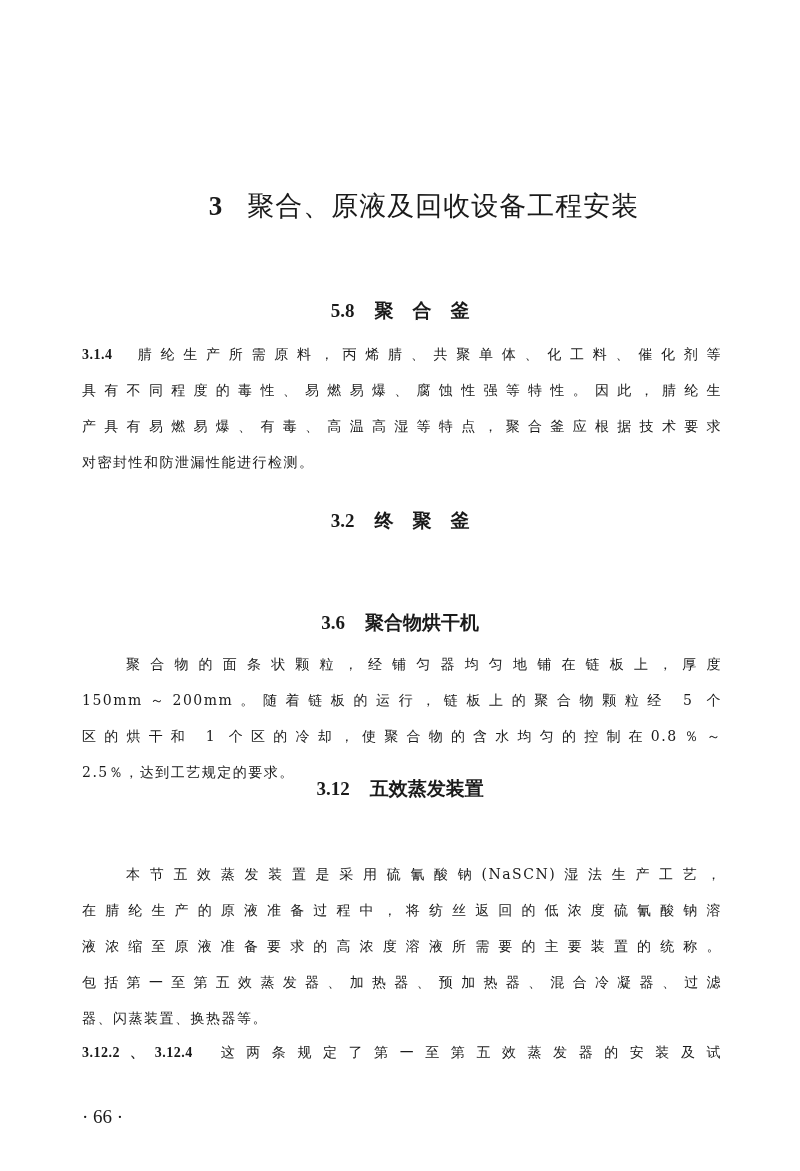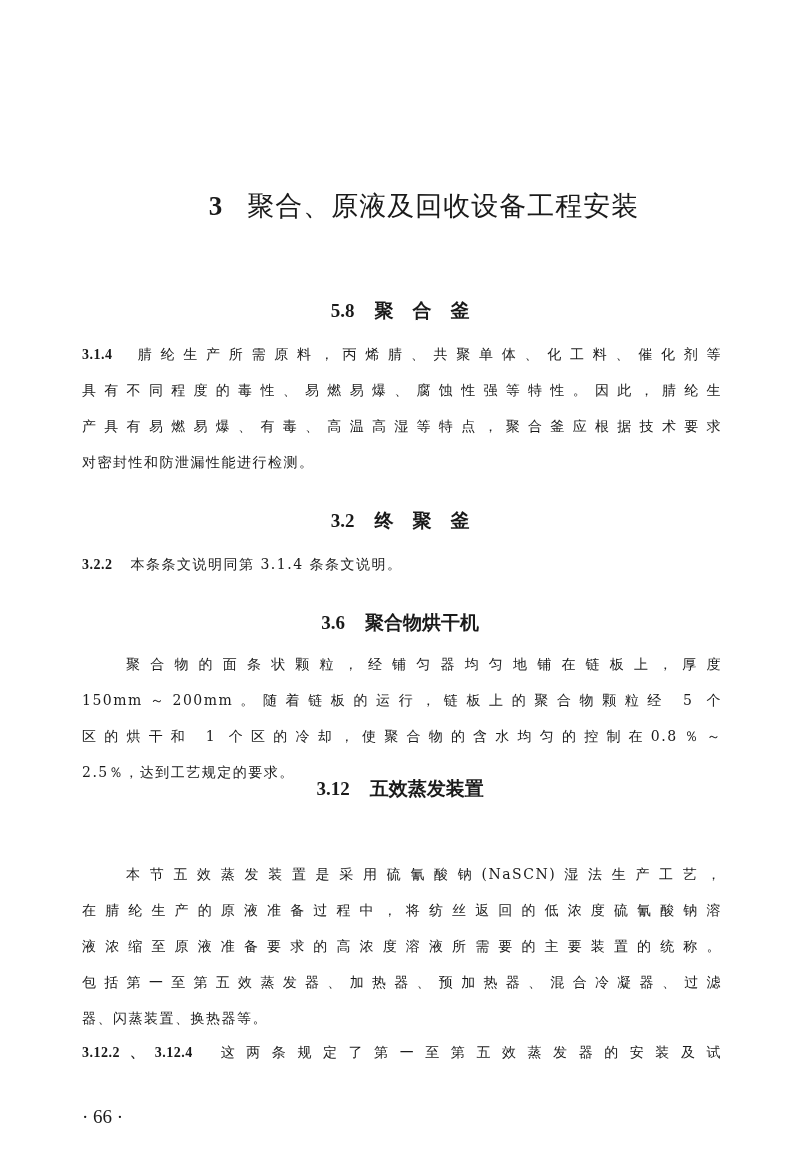--- a/index.html
+++ b/index.html
@@ -48,23 +48,20 @@
     <span class="clause">3.1.4</span><span>腈纶生产所需原料，丙烯腈、共聚单体、化工料、催化剂等</span>
   </div>
   <div class="line justify" style="top:382px;">具有不同程度的毒性、易燃易爆、腐蚀性强等特性。因此，腈纶生</div>
   <div class="line justify" style="top:418px;">产具有易燃易爆、有毒、高温高湿等特点，聚合釜应根据技术要求</div>
   <div class="line" style="top:454px;">对密封性和防泄漏性能进行检测。</div>
 
   <div class="sec-head" style="top:508px;">
     <span class="num">3.2</span><span>终　聚　釜</span>
   </div>
 
-  <div class="line" style="top:556px;">
-    <span class="clause">3.2.2</span><span>本条条文说明同第 3.1.4 条条文说明。</span>
-  </div>
 
   <div class="sec-head" style="top:610px;">
     <span class="num">3.6</span><span>聚合物烘干机</span>
   </div>
 
   <div class="line indent justify" style="top:656px;">聚合物的面条状颗粒，经铺匀器均匀地铺在链板上，厚度</div>
   <div class="line justify" style="top:692px;">150mm～200mm。随着链板的运行，链板上的聚合物颗粒经 5 个</div>
   <div class="line justify" style="top:728px;">区的烘干和 1 个区的冷却，使聚合物的含水均匀的控制在0.8％～</div>
   <div class="line" style="top:764px;">2.5％，达到工艺规定的要求。</div>
 

